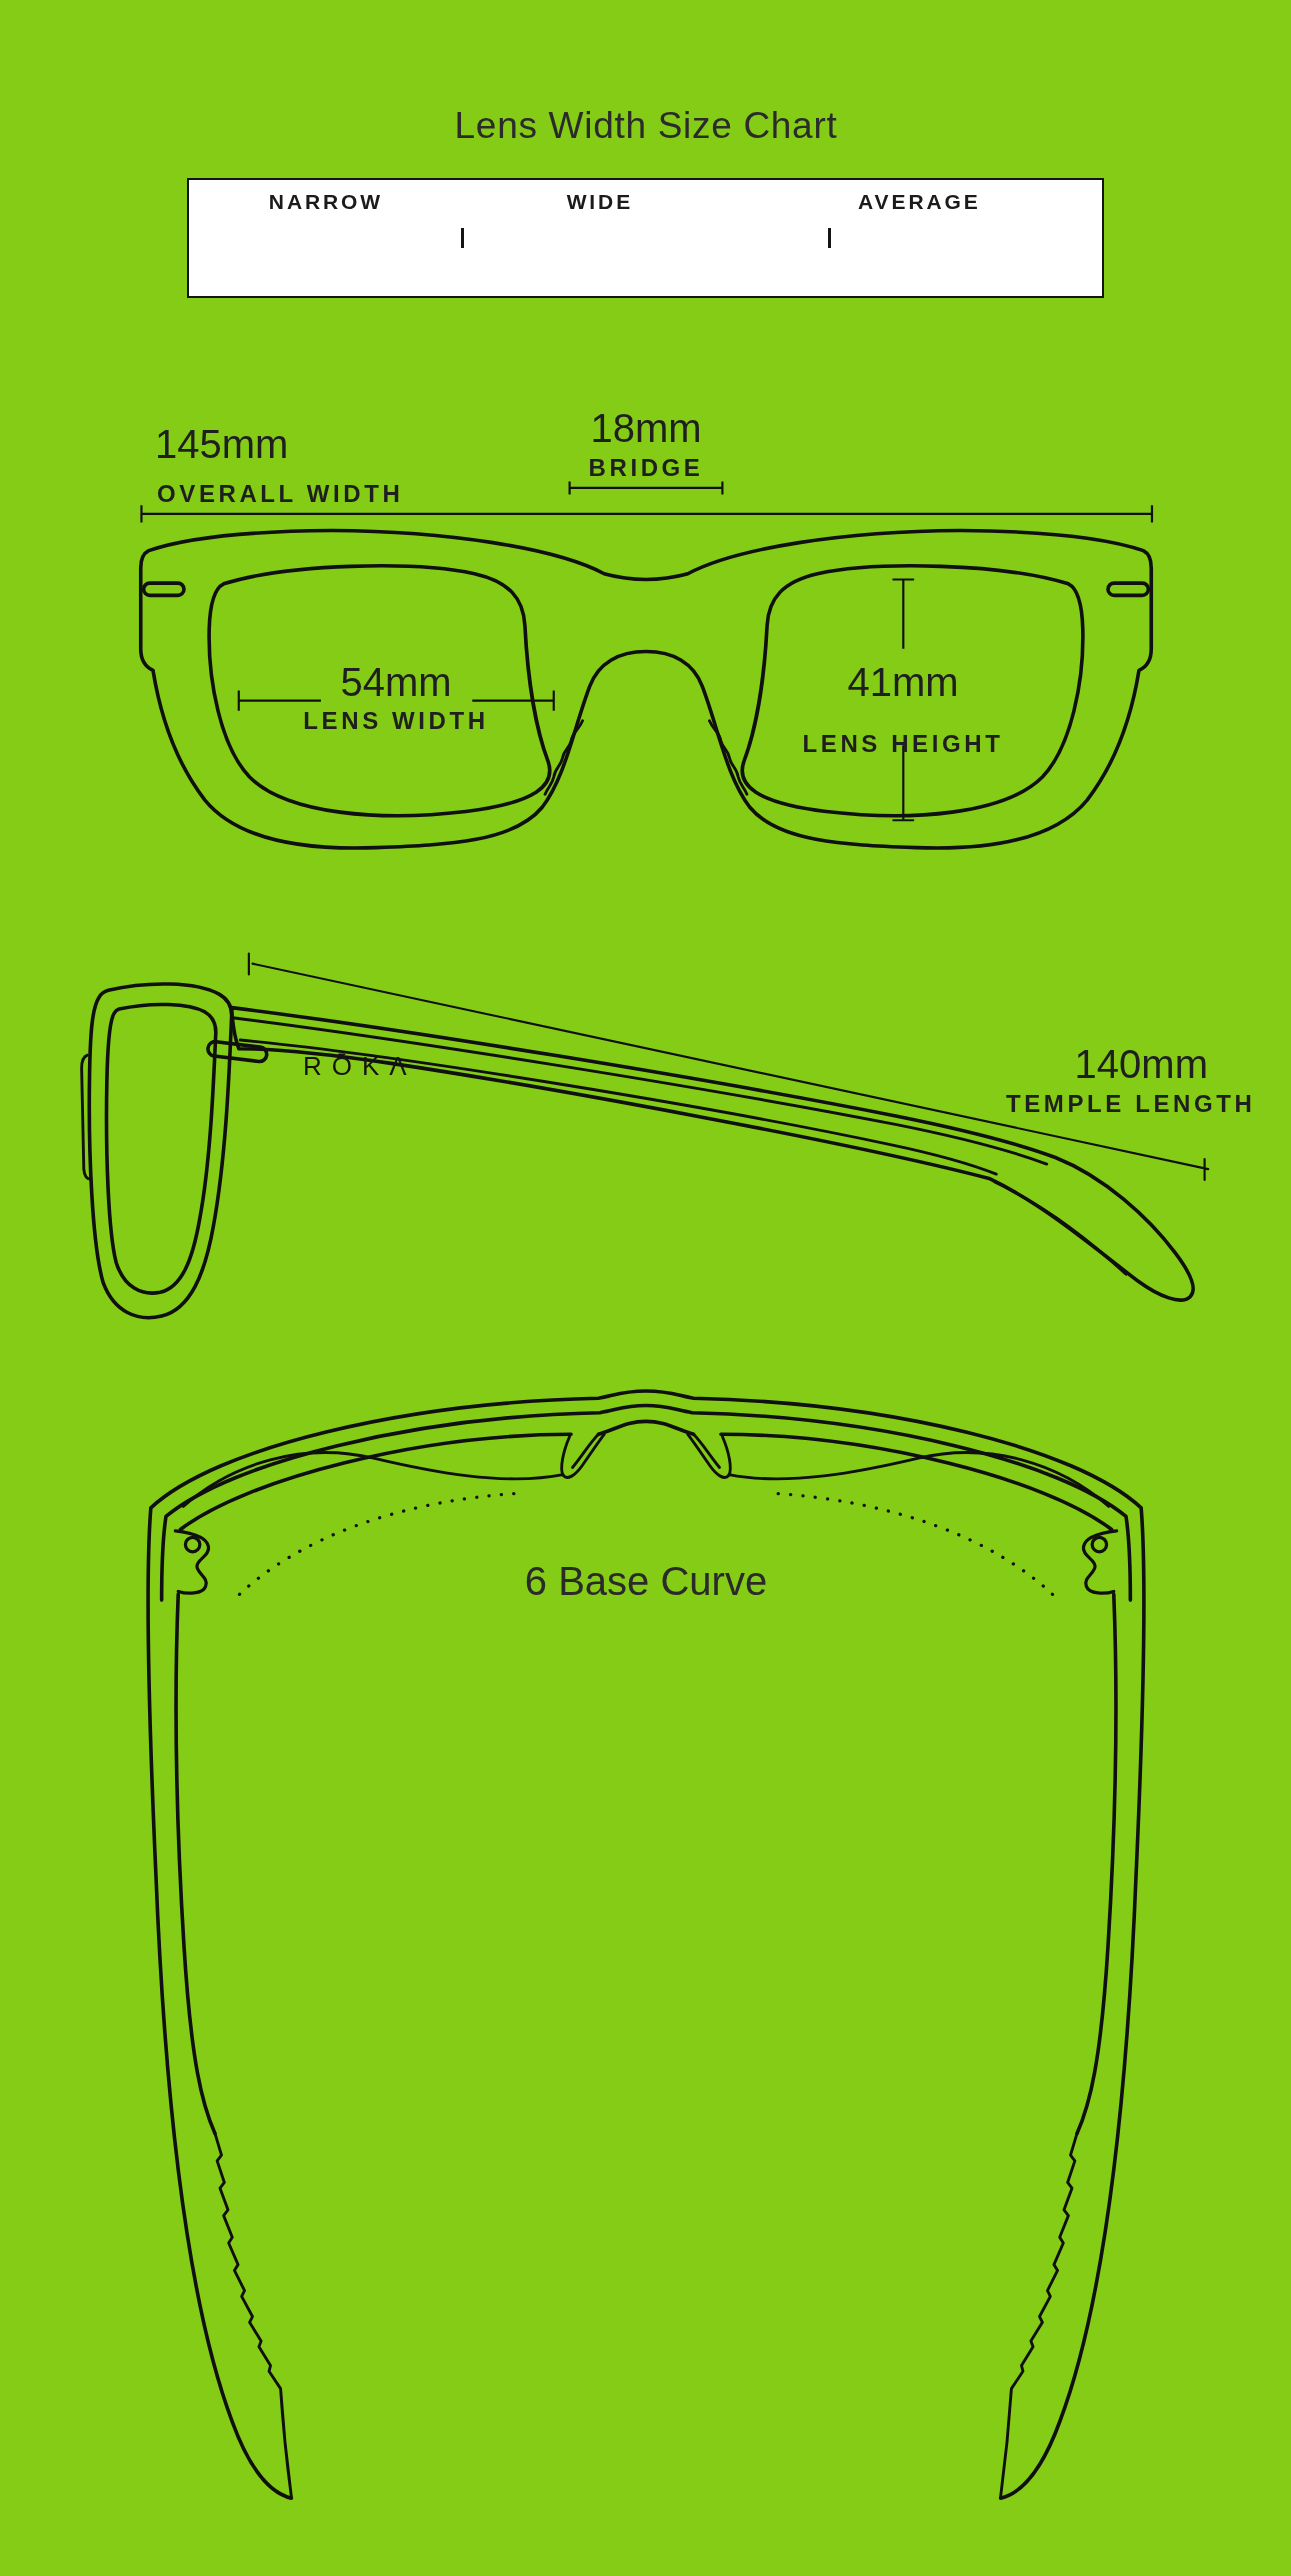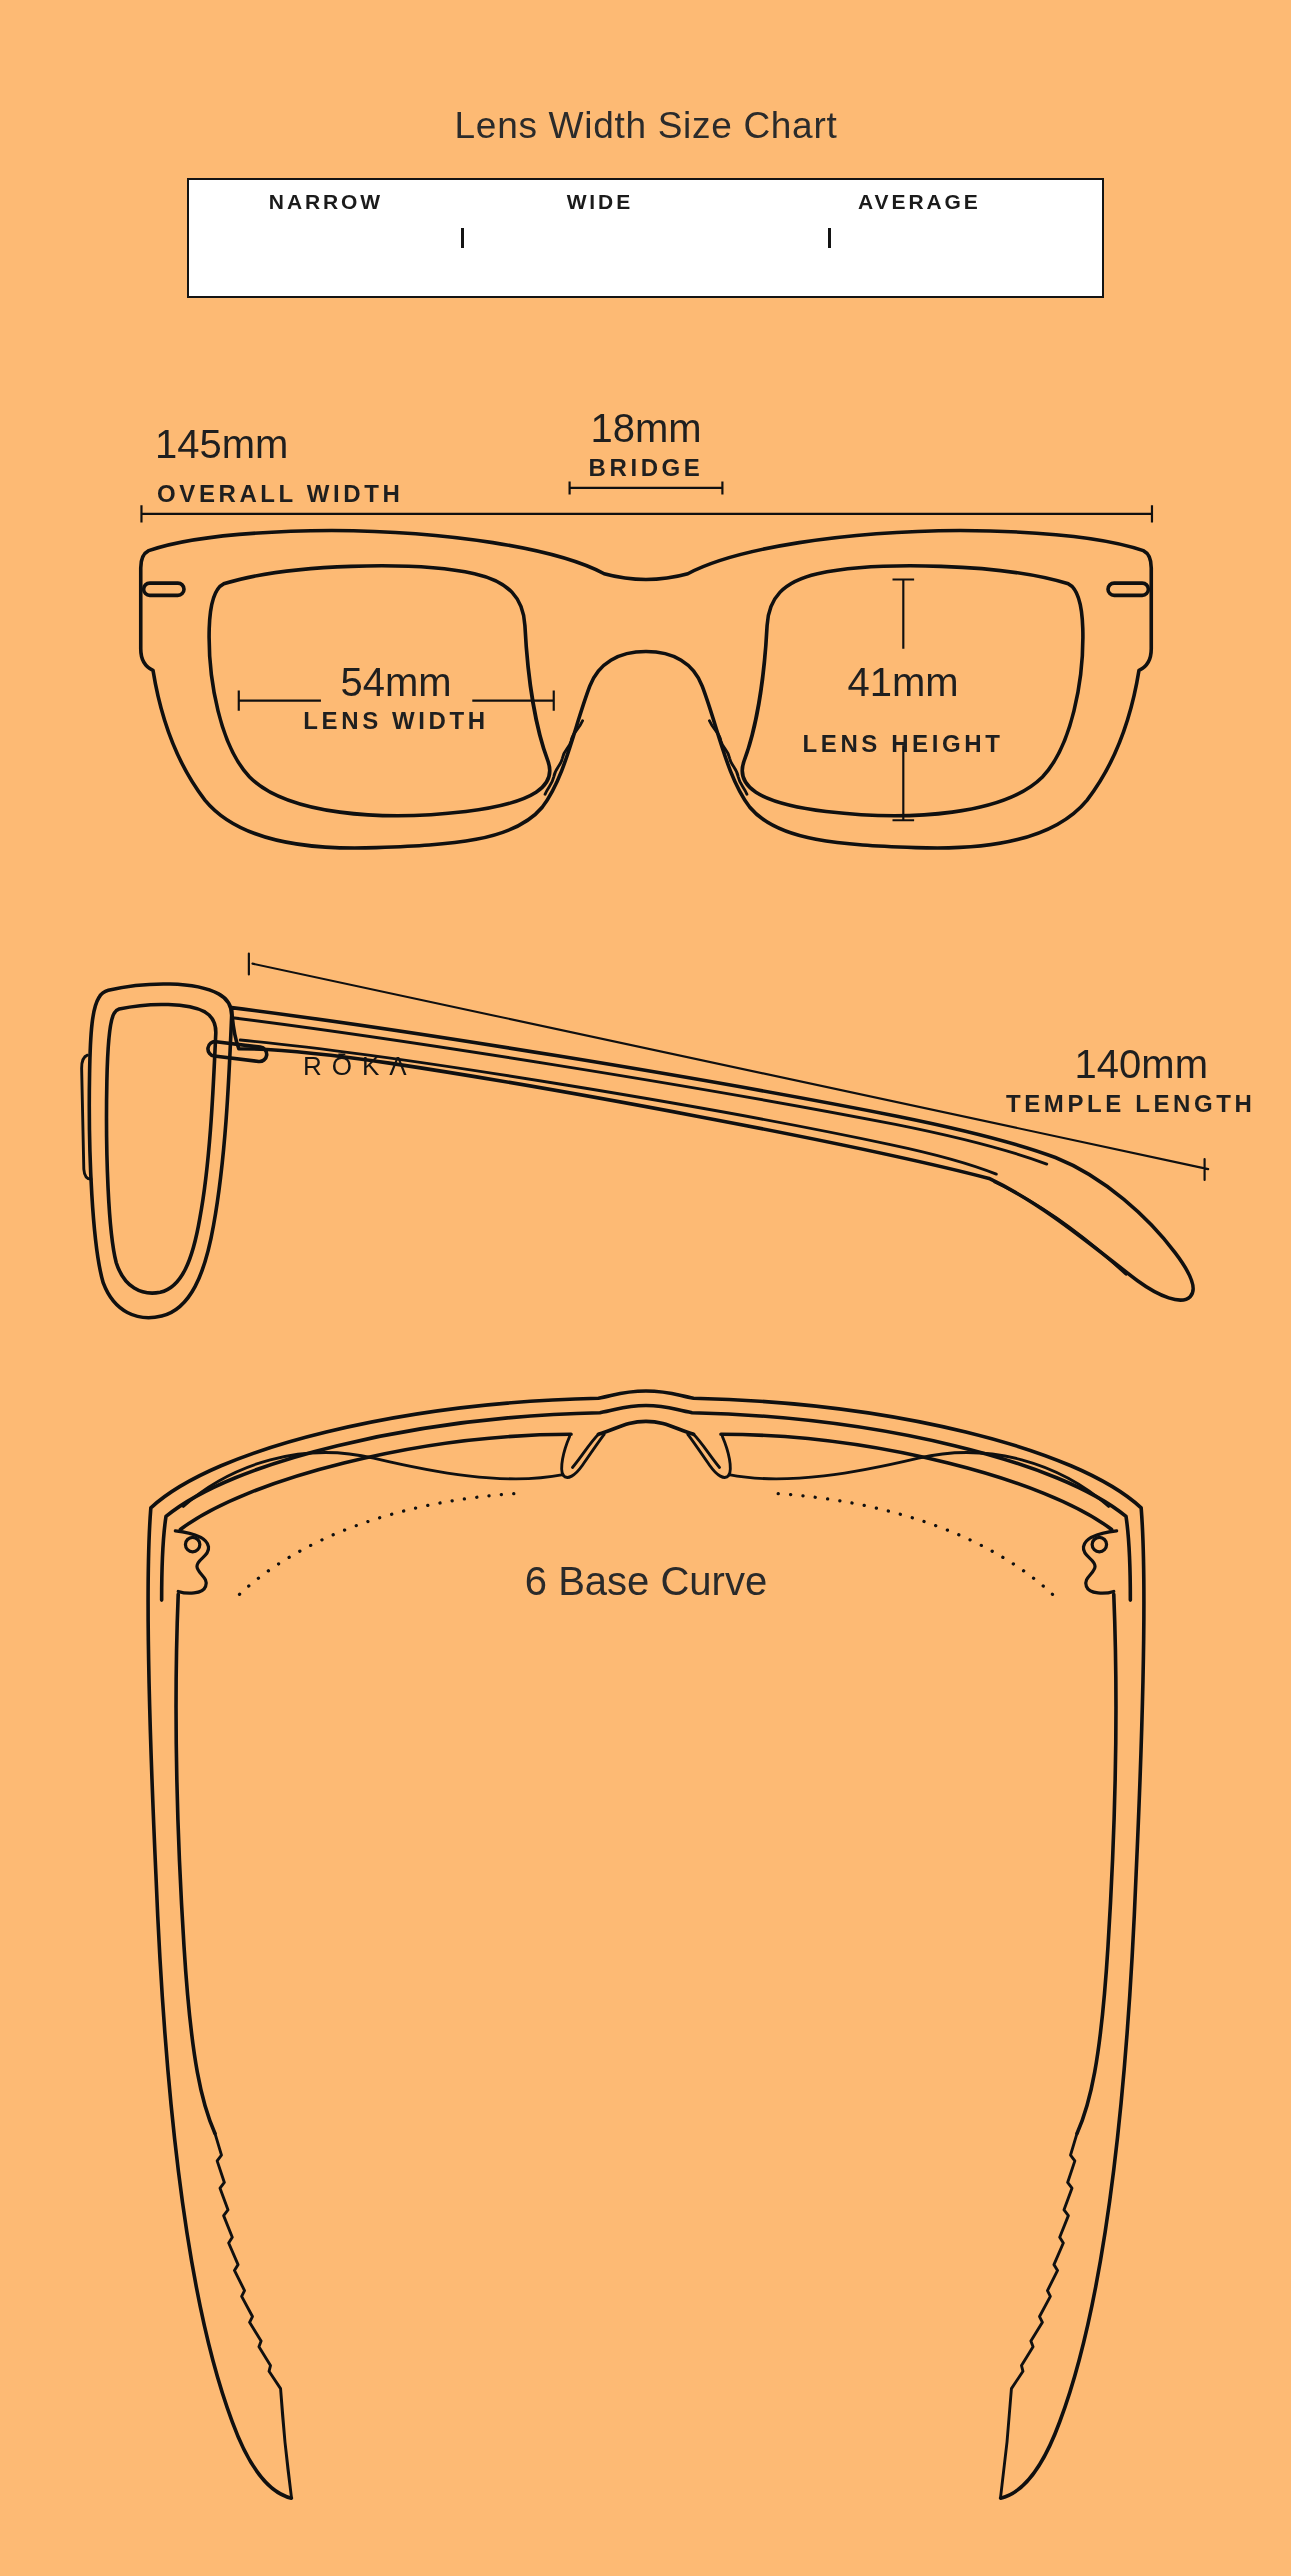--- a/index.html
+++ b/index.html
@@ -1,19 +1,19 @@
 <!DOCTYPE html>
 <html style="font-size:11.5px"><head>
 <meta charset="utf-8">
 <style>
   * { margin:0; padding:0; box-sizing:border-box; }
   html,body { background:#ffffff; }
   #canvas {
     position:relative; width:1292px; height:2576px;
-    background:#fdba74; overflow:hidden;
+    background:#84cc16; overflow:hidden;
     font-family:"Liberation Sans", sans-serif;
     color:#222;
   }
   .abs { position:absolute; line-height:1; white-space:nowrap; }
   .page-title { width:100%; text-align:center; font-size:37px; font-weight:400; color:#2b2b2b; letter-spacing:0.7px; }
   
   .sizes-table {
     position:absolute; left:187px; top:178px; width:917px; height:120px;
     border:2.2px solid #141414; background:#fff;
   }

